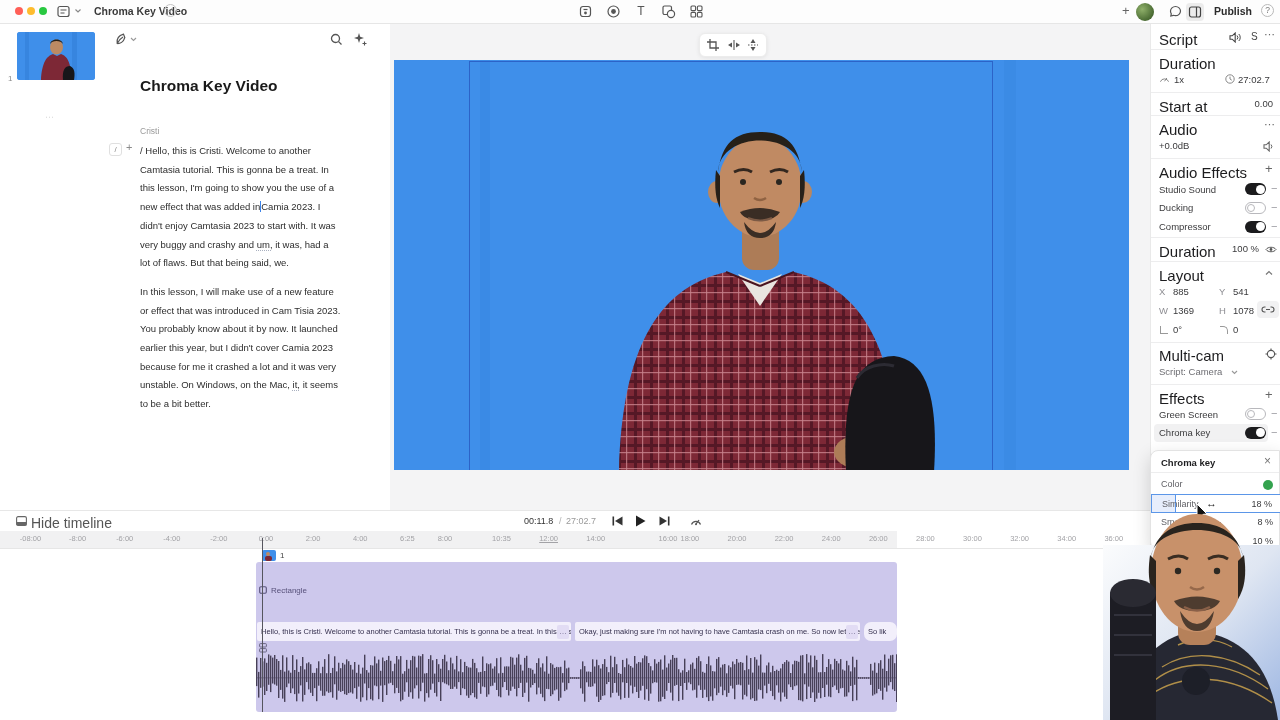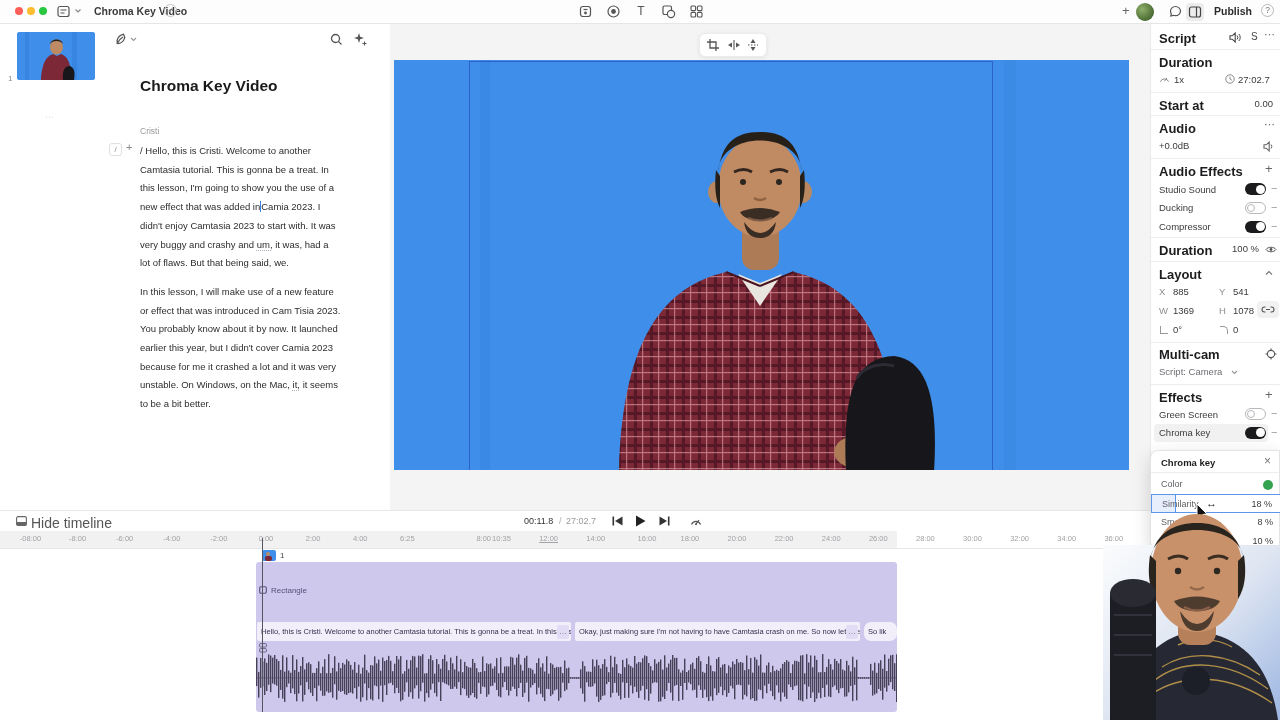--- a/index.html
+++ b/index.html
@@ -14,21 +14,21 @@
   
   #scene-rail{left:0;top:24px;width:105px;height:486px;background:#fff;border-right:1px solid #ececec;}
   #script-panel{left:105px;top:24px;width:285px;height:486px;background:#fff;border-right:1px solid #e9e9e9;}
   #canvas{left:390px;top:24px;width:760px;height:486px;background:#f4f4f5;}
   #inspector{left:1150px;top:24px;width:130px;height:696px;background:#fff;border-left:1px solid #e9e9e9;z-index:10;}
   
   .para{font-size:9.5px;line-height:18.7px;color:#2d2d2d;margin:0 0 10px 0;}
   .para .f{text-decoration:underline dotted #a9b0c0;text-underline-offset:2px;}
   .cursor{display:inline-block;width:1px;height:11px;background:#3b82e8;vertical-align:-2px;}
   
-  .ins-h{font-size:13px;font-weight:bold;color:#1d1d1f;}
+  .ins-h{font-size:15px;font-weight:normal;color:#1d1d1f;}
   .ins-t{font-size:9.5px;color:#3a3a3c;}
   .ins-g{font-size:9.5px;color:#8e8e93;}
   .ins-div{left:1150px;width:130px;height:1px;background:#ededee;}
   .toggle{position:absolute;width:21px;height:12px;border-radius:6px;}
   .toggle.on{background:#1b1b1d;}
   .toggle.on i{position:absolute;right:1.5px;top:1.5px;width:9px;height:9px;border-radius:50%;background:#fff;}
   .toggle.off{background:#fff;border:1px solid #b8b8bc;box-sizing:border-box;}
   .toggle.off i{position:absolute;left:1px;top:1px;width:8px;height:8px;border-radius:50%;border:1px solid #b8b8bc;box-sizing:border-box;background:#fff;}
   .minus{position:absolute;font-size:11px;color:#9a9aa0;}
   
@@ -276,25 +276,25 @@
     <div class="abs" id="ruler" style="left:0;top:0;width:1280px;height:18px">
         <span class="tick" style="left: 8.5px;">-08:00</span>
         <span class="tick" style="left: 55.6px;">-8:00</span>
         <span class="tick" style="left: 102.7px;">-6:00</span>
         <span class="tick" style="left: 149.8px;">-4:00</span>
         <span class="tick" style="left: 196.9px;">-2:00</span>
         <span class="tick" style="left: 244px;">0:00</span>
         <span class="tick" style="left: 291.1px;">2:00</span>
         <span class="tick" style="left: 338.2px;">4:00</span>
         <span class="tick" style="left: 385.3px;">6:25</span>
-        <span class="tick" style="left: 447px; text-align: right;">8:00</span>
+        <span class="tick" style="left: 423px;">8:00</span>
         <span class="tick" style="left: 479.5px;">10:35</span>
         <span class="tick" style="left: 526.6px; text-decoration: underline;">12:00</span>
         <span class="tick" style="left: 573.7px;">14:00</span>
-        <span class="tick" style="left: 625px;">16:00</span>
+        <span class="tick" style="left: 646px;">16:00</span>
         <span class="tick" style="left: 667.9px;">18:00</span>
         <span class="tick" style="left: 715px;">20:00</span>
         <span class="tick" style="left: 762.1px;">22:00</span>
         <span class="tick" style="left: 809.2px;">24:00</span>
         <span class="tick" style="left: 856.3px;">26:00</span>
         <span class="tick" style="left: 903.4px;">28:00</span>
         <span class="tick" style="left: 950.5px;">30:00</span>
         <span class="tick" style="left: 997.6px;">32:00</span>
         <span class="tick" style="left: 1044.7px;">34:00</span>
         <span class="tick" style="left: 1091.8px;">36:00</span>

